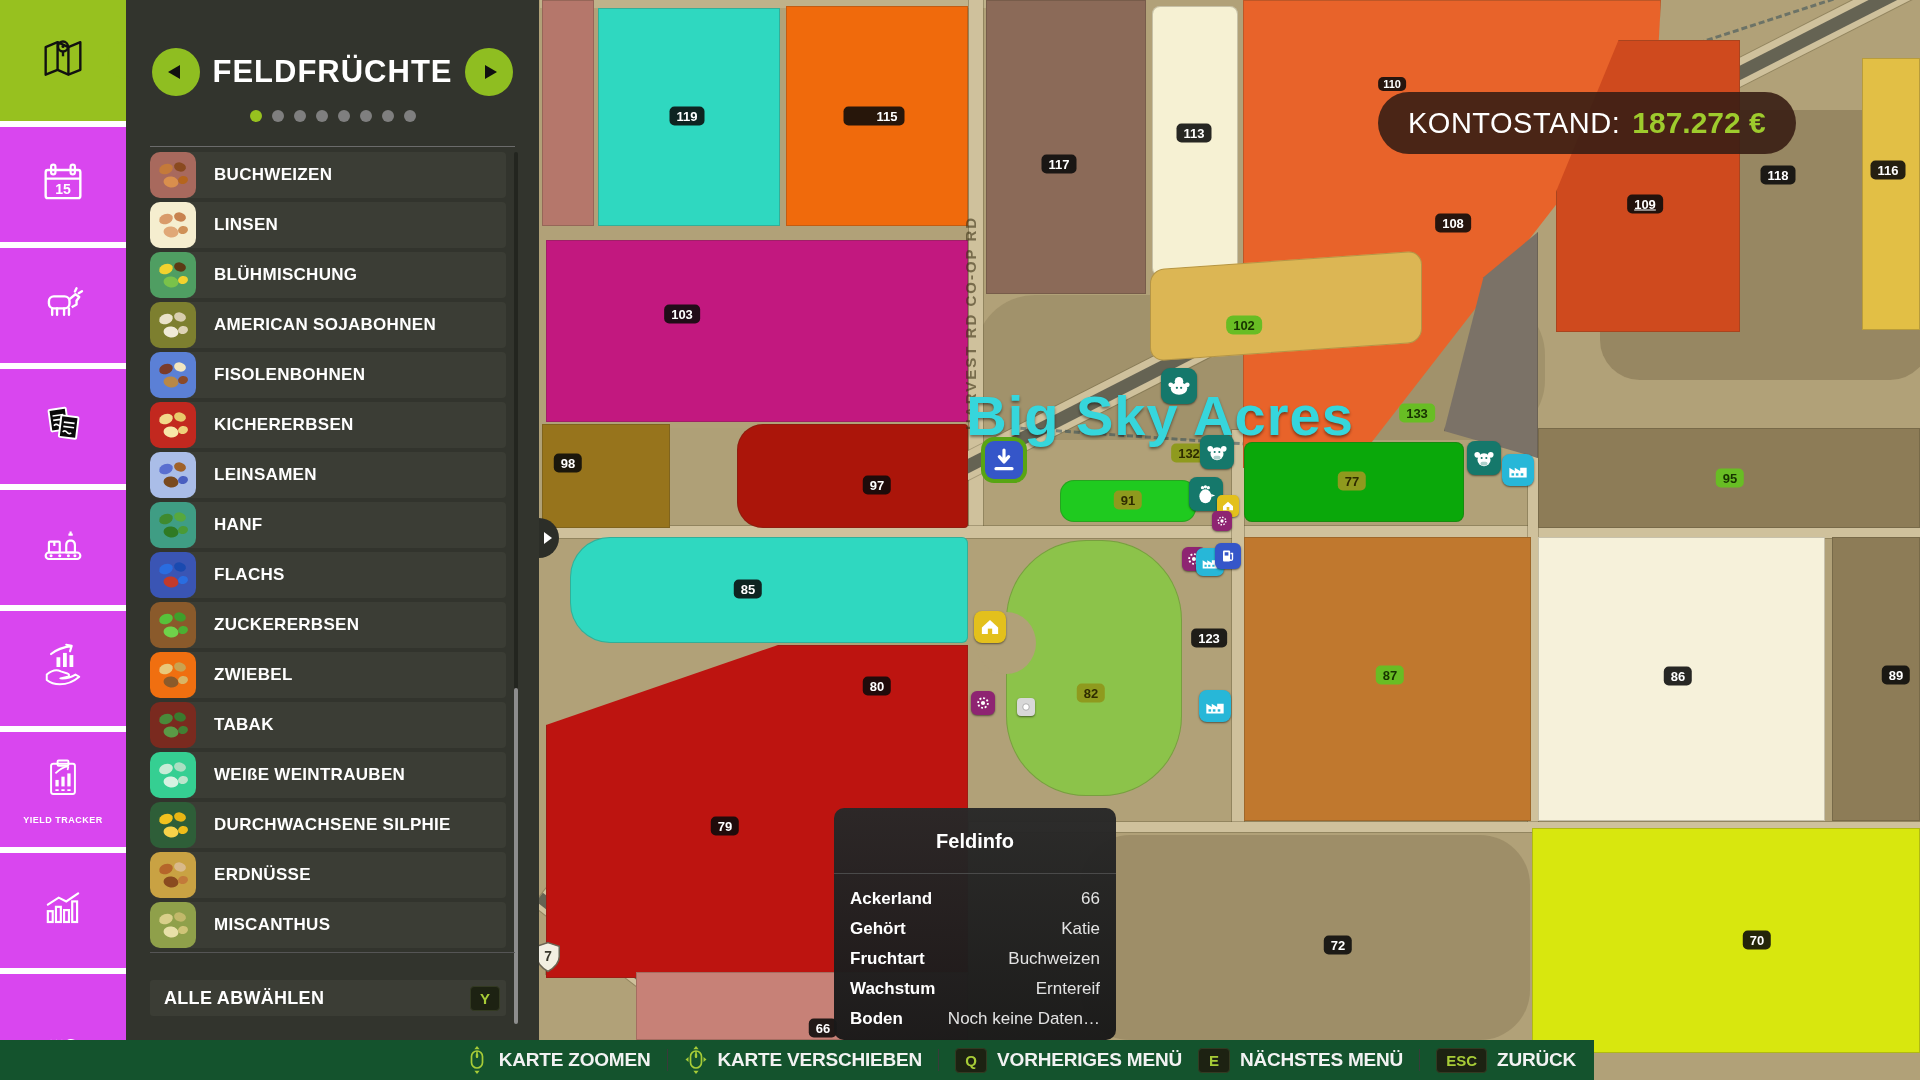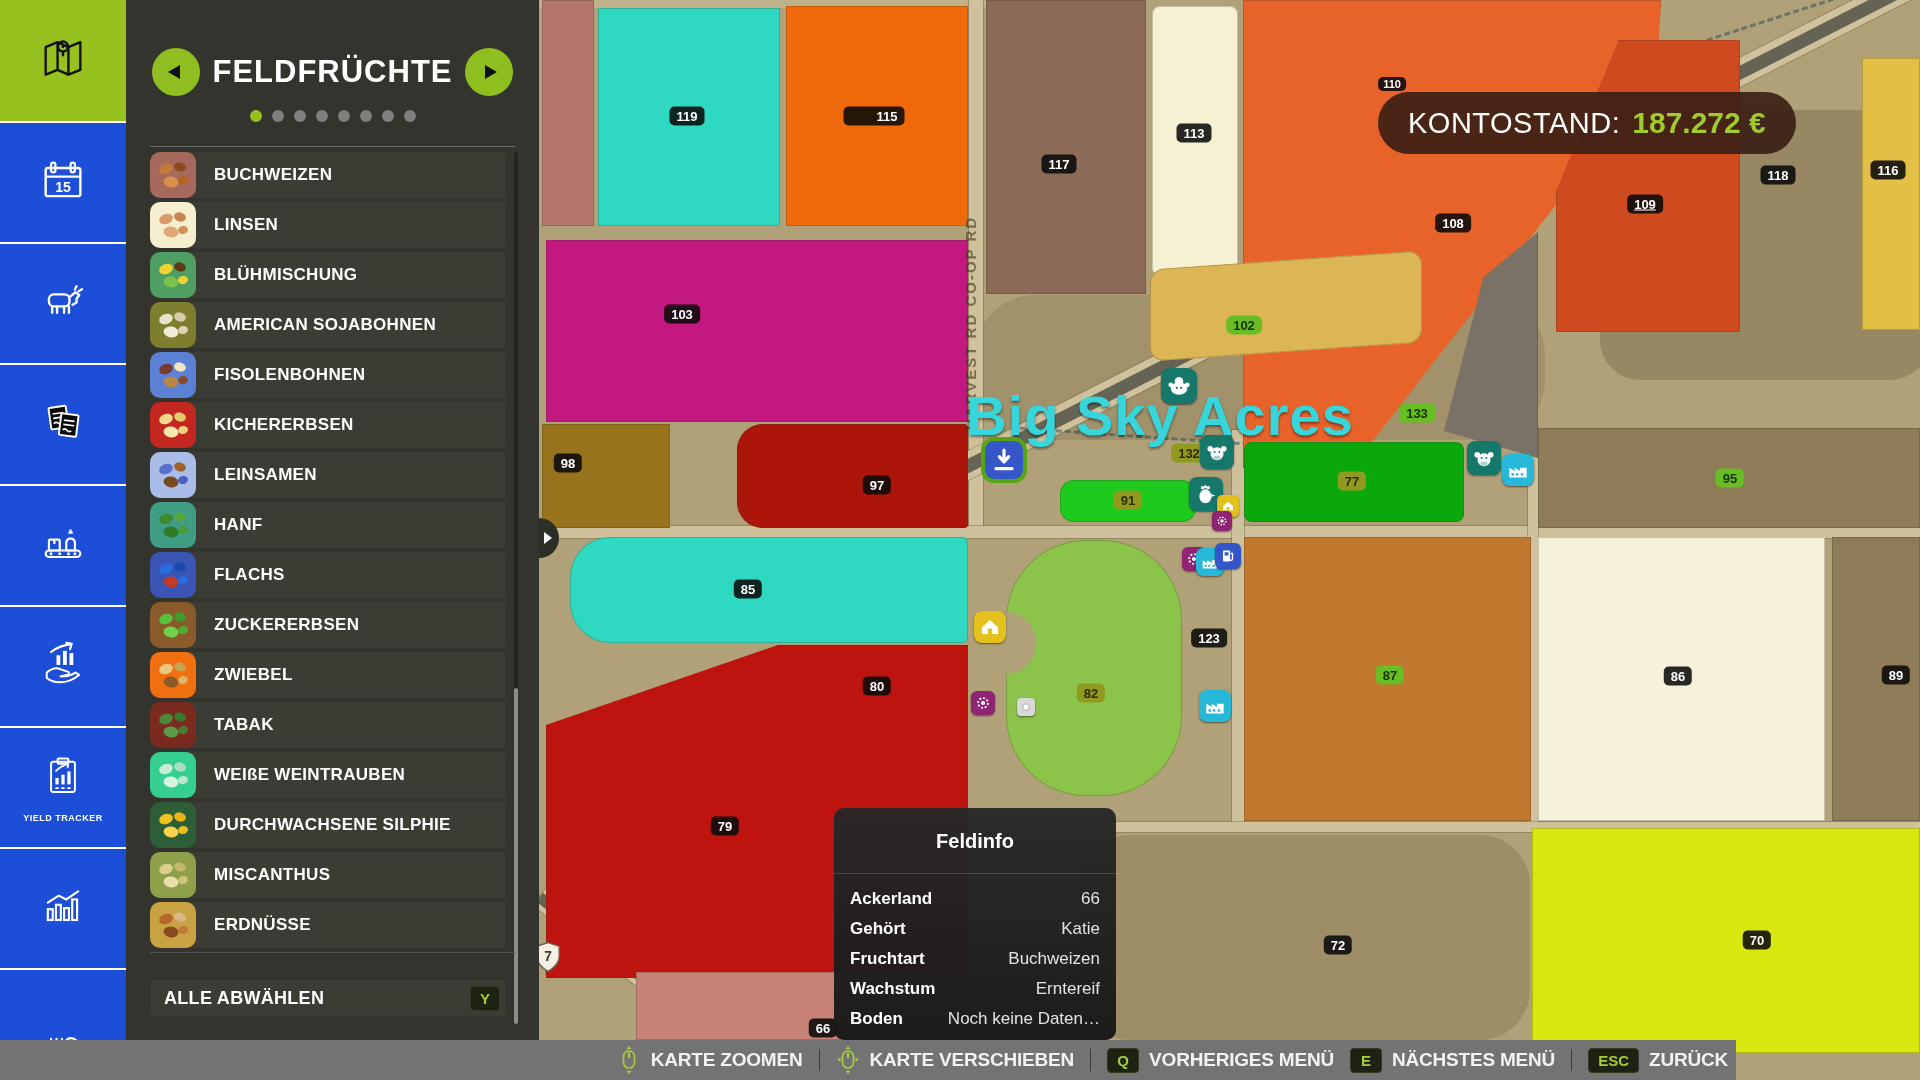--- a/index.html
+++ b/index.html
@@ -44,21 +44,21 @@
   #fieldinfo .fi-title { text-align:center; color:#fff; font-weight:bold; font-size:20px; padding:22px 0 20px; }
   #fieldinfo .fi-div { height:1px; background:#4a4a4a; margin:0 0; }
   #fieldinfo .fi-rows { padding:10px 16px 0; }
   #fieldinfo .fi-row { display:flex; justify-content:space-between; align-items:center; height:30px; }
   #fieldinfo .fi-row .k { color:#fff; font-weight:bold; font-size:17px; }
   #fieldinfo .fi-row .v { color:#e3e3e3; font-size:17px; }
 
   
   #sidebar { position:absolute; left:0; top:0; width:126px; height:1080px; background:#060606; }
   .side-item { position:relative; width:126px; height:121px; display:flex; flex-direction:column;
-               align-items:center; justify-content:center; gap:4px; border-top:2px solid #ffffff; background:#1d4ed8; }
+               align-items:center; justify-content:center; gap:4px; border-top:6px solid #ffffff; background:#d946ef; }
   .side-item:first-child { border-top:none; }
   .side-item.active { background:#97c11f; border-radius:0; }
   .side-item .mini-label { color:#fff; font-size:9px; letter-spacing:.5px; font-weight:bold; }
   .side-bump { position:absolute; left:108px; top:41px; width:38px; height:38px; background:#97c11f; border-radius:50%; }
   .side-bump::after { content:""; position:absolute; left:26px; top:13px;
                       border-left:9px solid #0a0a0a; border-top:6px solid transparent; border-bottom:6px solid transparent; }
 
   
   #panel { position:absolute; left:126px; top:0; width:413px; height:1080px; background:#32342d; }
   #panel-header { display:flex; align-items:center; justify-content:space-between; padding:48px 26px 0; }
@@ -84,22 +84,22 @@
               border-radius:3px; display:flex; align-items:center; justify-content:space-between; padding:0 6px 0 14px; cursor:pointer; }
   #deselect .d-lbl { color:#fff; font-weight:bold; font-size:18px; letter-spacing:.3px; }
   .keycap { background:#20261266; border:1px solid #333a22; color:#a7cc37; font-weight:bold; font-size:15px;
             border-radius:4px; padding:3px 9px; background-color:#1d2212; }
   #panel-tab { position:absolute; left:539px; top:518px; width:20px; height:40px; background:#2c2e28;
                border-radius:0 20px 20px 0; cursor:pointer; }
   #panel-tab::after { content:""; position:absolute; left:5px; top:14px;
                       border-left:8px solid #fff; border-top:6px solid transparent; border-bottom:6px solid transparent; }
 
   
-  #bottombar { position:absolute; left:0; top:1040px; width:1736px; height:40px; background:#737373;
-               display:flex; align-items:center; justify-content:flex-end; gap:16px; padding-right:8px; z-index:50; }
+  #bottombar { position:absolute; left:0; top:1040px; width:1594px; height:40px; background:#14532d;
+               display:flex; align-items:center; justify-content:flex-end; gap:16px; padding-right:18px; z-index:50; }
   .bb-item { display:flex; align-items:center; gap:10px; }
   .bb-label { color:#f2f2f2; font-weight:bold; font-size:19px; letter-spacing:-.2px; }
   .bb-sep { width:1px; height:22px; background:#3a3a3a; }
   .bb-key { min-width:32px; text-align:center; }
 
   .z-top { z-index:20; }
 </style>
 </head>
 <body>
 
@@ -573,37 +573,37 @@
           <div class="crop-tile" style="background: rgb(46, 94, 56);"><svg width="46" height="46" viewBox="0 0 46 46" xmlns="http://www.w3.org/2000/svg">
     <ellipse cx="16" cy="17" rx="7" ry="5" fill="#f2c21e" transform="rotate(-20 16 17)"></ellipse>
     <ellipse cx="30" cy="15" rx="6" ry="4.5" fill="#e8b514" transform="rotate(15 30 15)"></ellipse>
     <ellipse cx="21" cy="30" rx="7.5" ry="5.5" fill="#f7d24a" transform="rotate(8 21 30)"></ellipse>
     <ellipse cx="33" cy="28" rx="5" ry="4" fill="#eebd1a" transform="rotate(-12 33 28)"></ellipse>
             </svg></div>
           <div class="crop-label">DURCHWACHSENE SILPHIE</div>
         </div>
         <div class="crop-row">
           <div class="row-bg"></div>
+          <div class="crop-tile" style="background: rgb(201, 162, 67);"><svg width="46" height="46" viewBox="0 0 46 46" xmlns="http://www.w3.org/2000/svg">
+    <ellipse cx="16" cy="17" rx="7" ry="5" fill="#b5652a" transform="rotate(-20 16 17)"></ellipse>
+    <ellipse cx="30" cy="15" rx="6" ry="4.5" fill="#d9b98a" transform="rotate(15 30 15)"></ellipse>
+    <ellipse cx="21" cy="30" rx="7.5" ry="5.5" fill="#8a4a1f" transform="rotate(8 21 30)"></ellipse>
+    <ellipse cx="33" cy="28" rx="5" ry="4" fill="#c27a3a" transform="rotate(-12 33 28)"></ellipse>
+            </svg></div>
+          <div class="crop-label">ERDNÜSSE</div>
+        </div>
+        <div class="crop-row">
+          <div class="row-bg"></div>
           <div class="crop-tile" style="background: rgb(143, 160, 74);"><svg width="46" height="46" viewBox="0 0 46 46" xmlns="http://www.w3.org/2000/svg">
     <ellipse cx="16" cy="17" rx="7" ry="5" fill="#d9cf8a" transform="rotate(-20 16 17)"></ellipse>
     <ellipse cx="30" cy="15" rx="6" ry="4.5" fill="#c2b86a" transform="rotate(15 30 15)"></ellipse>
     <ellipse cx="21" cy="30" rx="7.5" ry="5.5" fill="#e8e0a8" transform="rotate(8 21 30)"></ellipse>
     <ellipse cx="33" cy="28" rx="5" ry="4" fill="#cfc477" transform="rotate(-12 33 28)"></ellipse>
             </svg></div>
           <div class="crop-label">MISCANTHUS</div>
-        </div>
-        <div class="crop-row">
-          <div class="row-bg"></div>
-          <div class="crop-tile" style="background: rgb(201, 162, 67);"><svg width="46" height="46" viewBox="0 0 46 46" xmlns="http://www.w3.org/2000/svg">
-    <ellipse cx="16" cy="17" rx="7" ry="5" fill="#b5652a" transform="rotate(-20 16 17)"></ellipse>
-    <ellipse cx="30" cy="15" rx="6" ry="4.5" fill="#d9b98a" transform="rotate(15 30 15)"></ellipse>
-    <ellipse cx="21" cy="30" rx="7.5" ry="5.5" fill="#8a4a1f" transform="rotate(8 21 30)"></ellipse>
-    <ellipse cx="33" cy="28" rx="5" ry="4" fill="#c27a3a" transform="rotate(-12 33 28)"></ellipse>
-            </svg></div>
-          <div class="crop-label">ERDNÜSSE</div>
         </div>
       </div>
     <div id="scrollbar">
         <div id="scroll-thumb"></div>
       </div>
     <div id="list-div-bot"></div>
     <div id="deselect">
       <span class="d-lbl">ALLE ABWÄHLEN</span>
       <span class="keycap">Y</span>
     </div>

